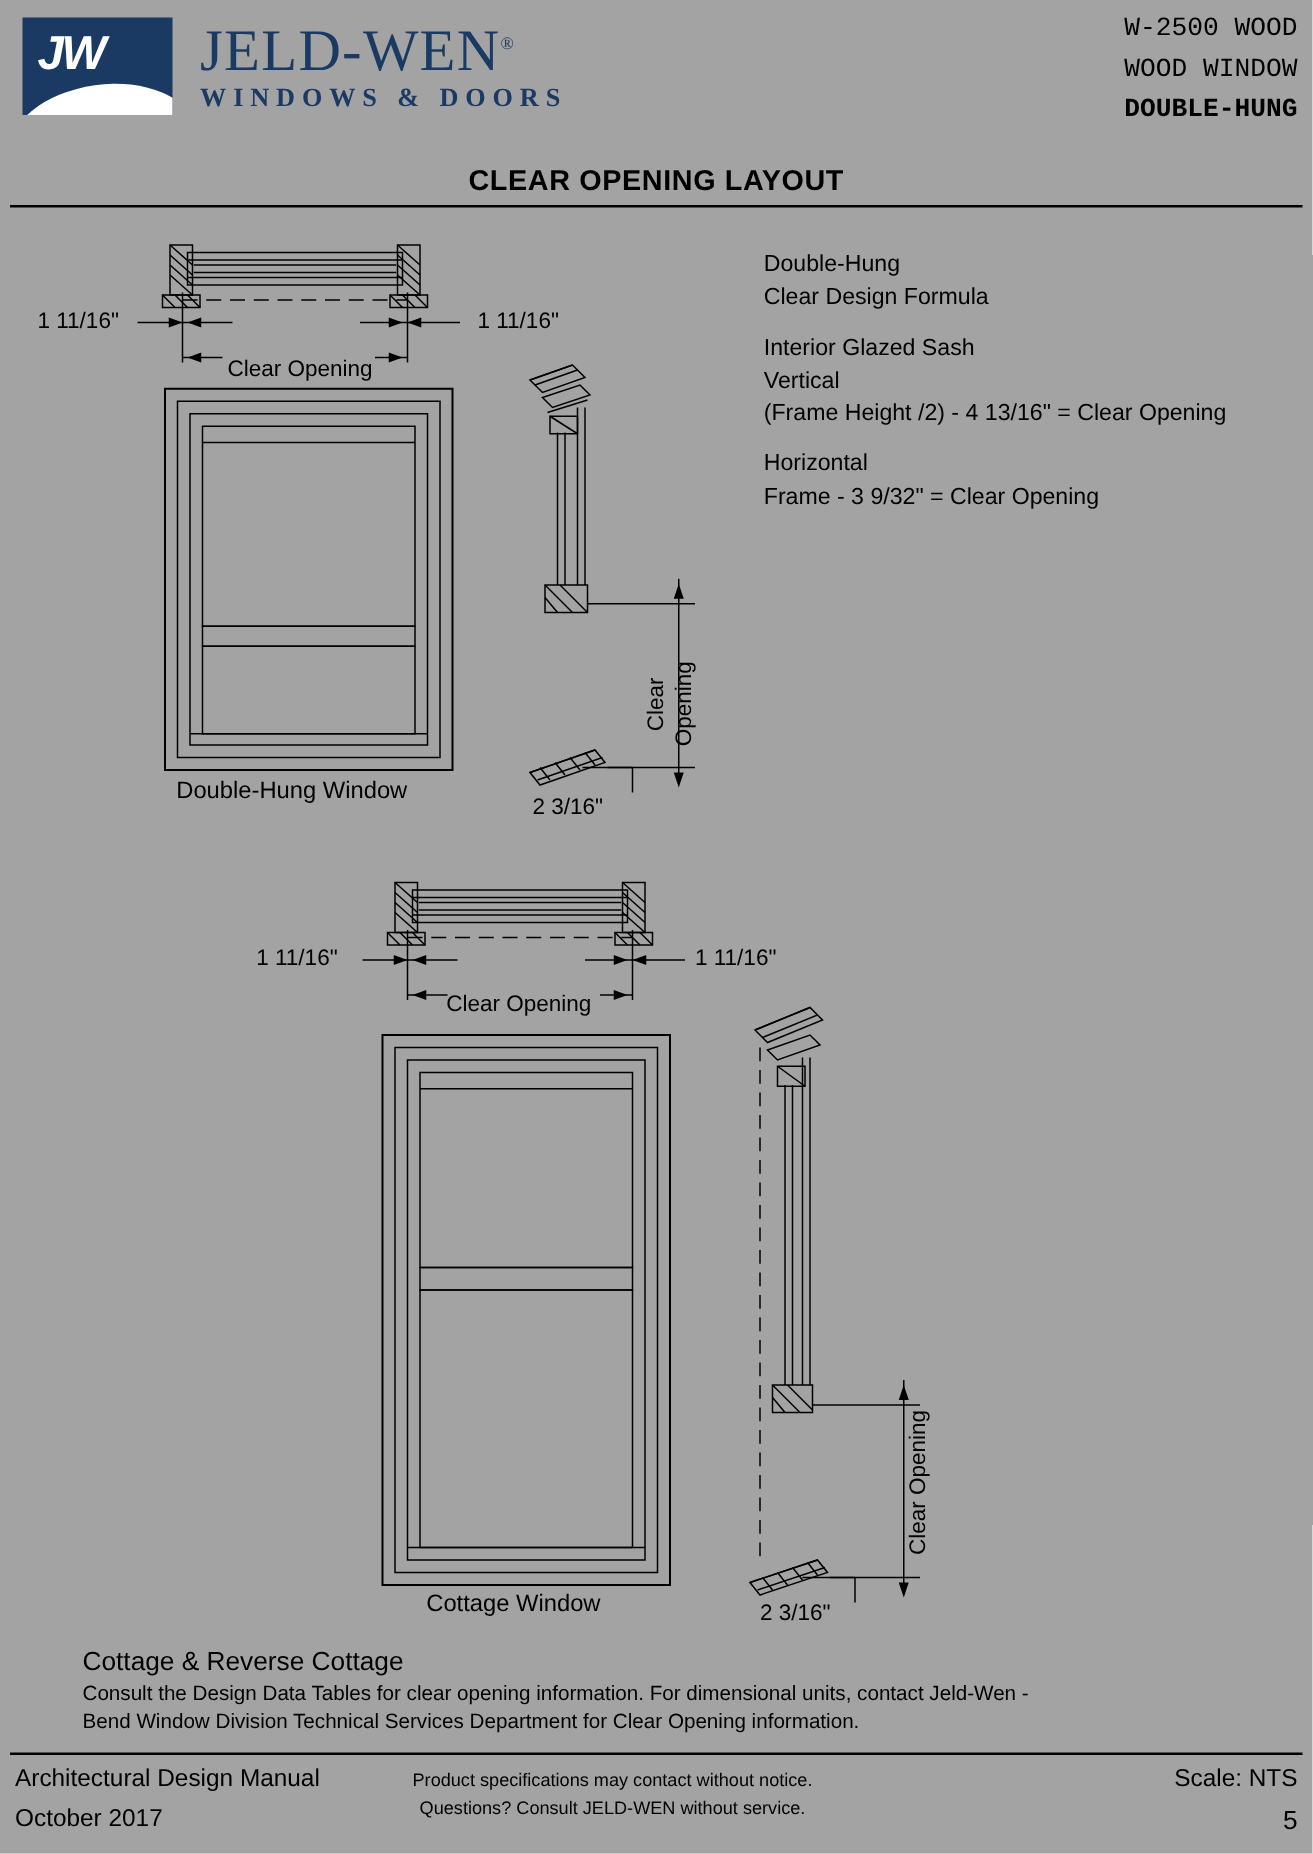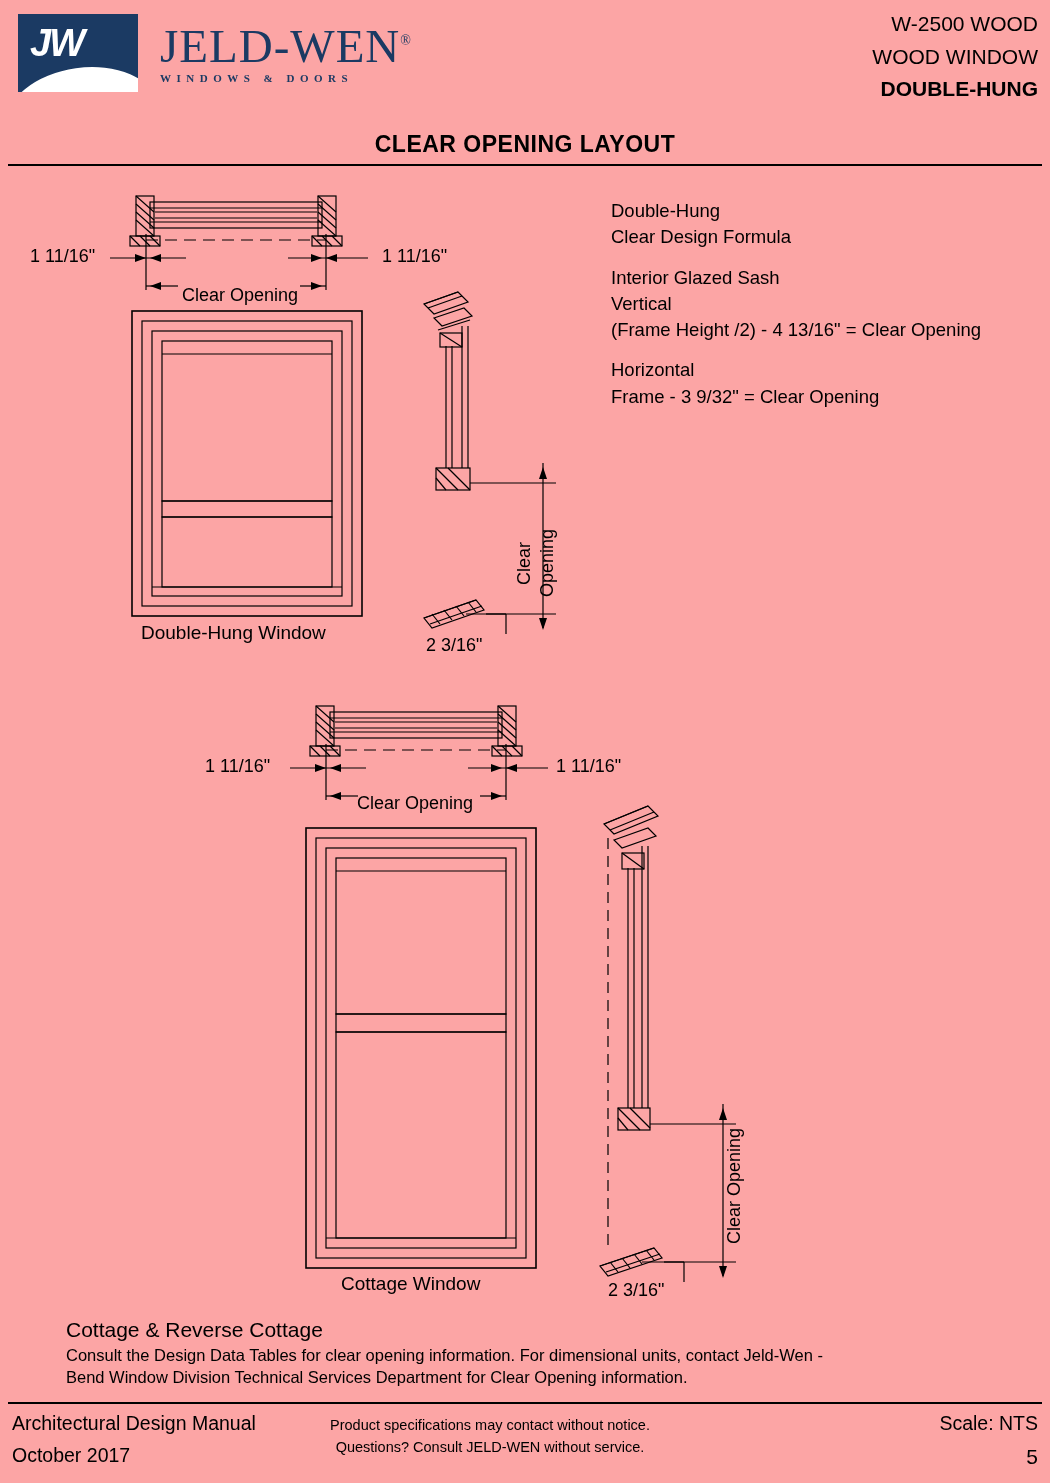--- a/index.html
+++ b/index.html
@@ -10,21 +10,21 @@
   body {
     font-family: "Liberation Sans", sans-serif;
     color: #000000;
   }
   .page {
     position: relative;
     width: 1050px;
     height: 1483px;
     margin: 0 auto;
     overflow: hidden;
-    background: #fca5a5;
+    background: #a3a3a3;
   }
 
   
   .header {
     position: absolute;
     left: 0; top: 0;
     width: 1050px;
     height: 115px;
   }
   .logo-block {
@@ -70,33 +70,33 @@
     color: #1b3a63;
     letter-spacing: 1px;
     position: relative;
   }
   .jw-words .brand .reg {
     font-size: 14px;
     vertical-align: super;
   }
   .jw-words .sub {
     font-family: "Liberation Serif", serif;
-    font-size: 11px;
+    font-size: 21px;
     color: #1b3a63;
     letter-spacing: 5.5px;
     margin-top: 3px;
     font-weight: bold;
   }
   .header-right {
     position: absolute;
     right: 12px; top: 8px;
     text-align: right;
     font-size: 21px;
     line-height: 1.55;
-    font-family: Liberation Sans, sans-serif;
+    font-family: Liberation Mono, monospace;
   }
   .header-right div:last-child { font-weight: bold; }
 
   .title-bar {
     position: absolute;
     left: 0; top: 131px;
     width: 1050px;
     text-align: center;
     font-size: 23px;
     font-weight: bold;

